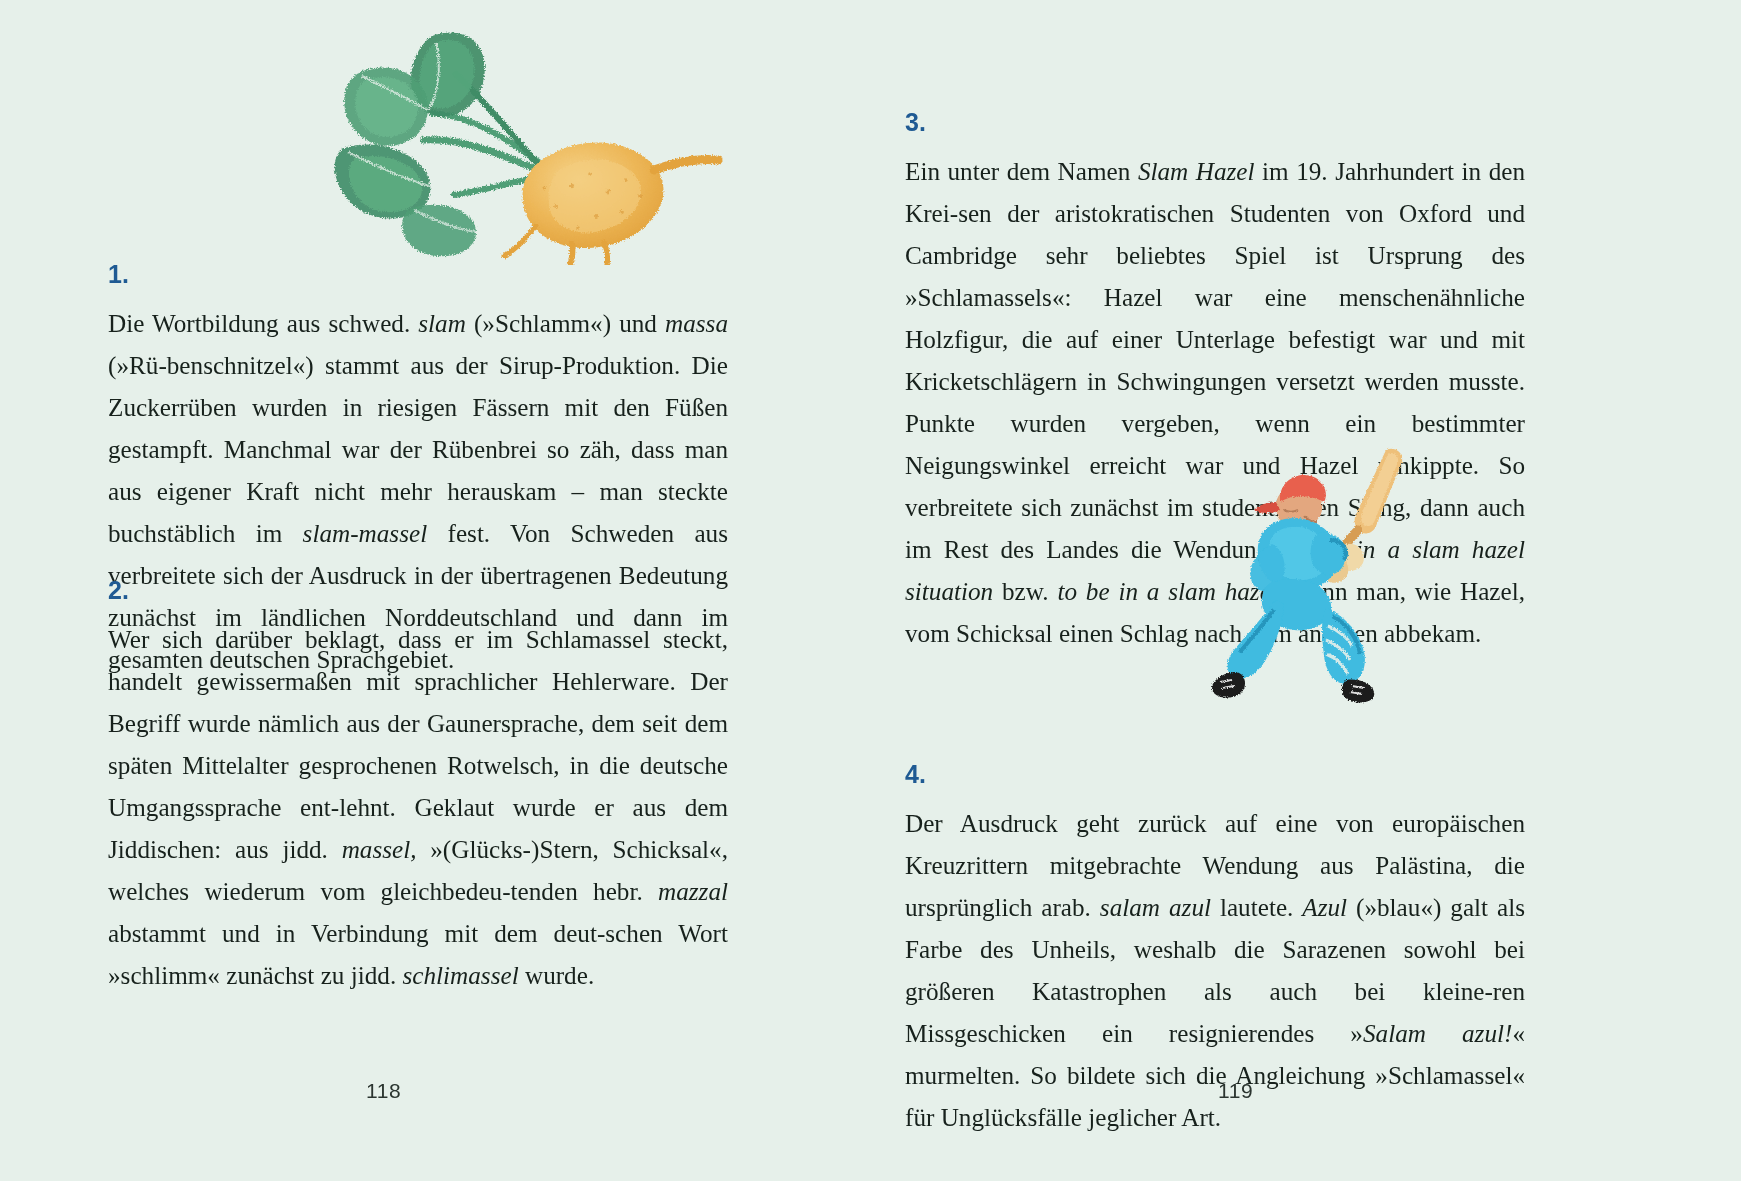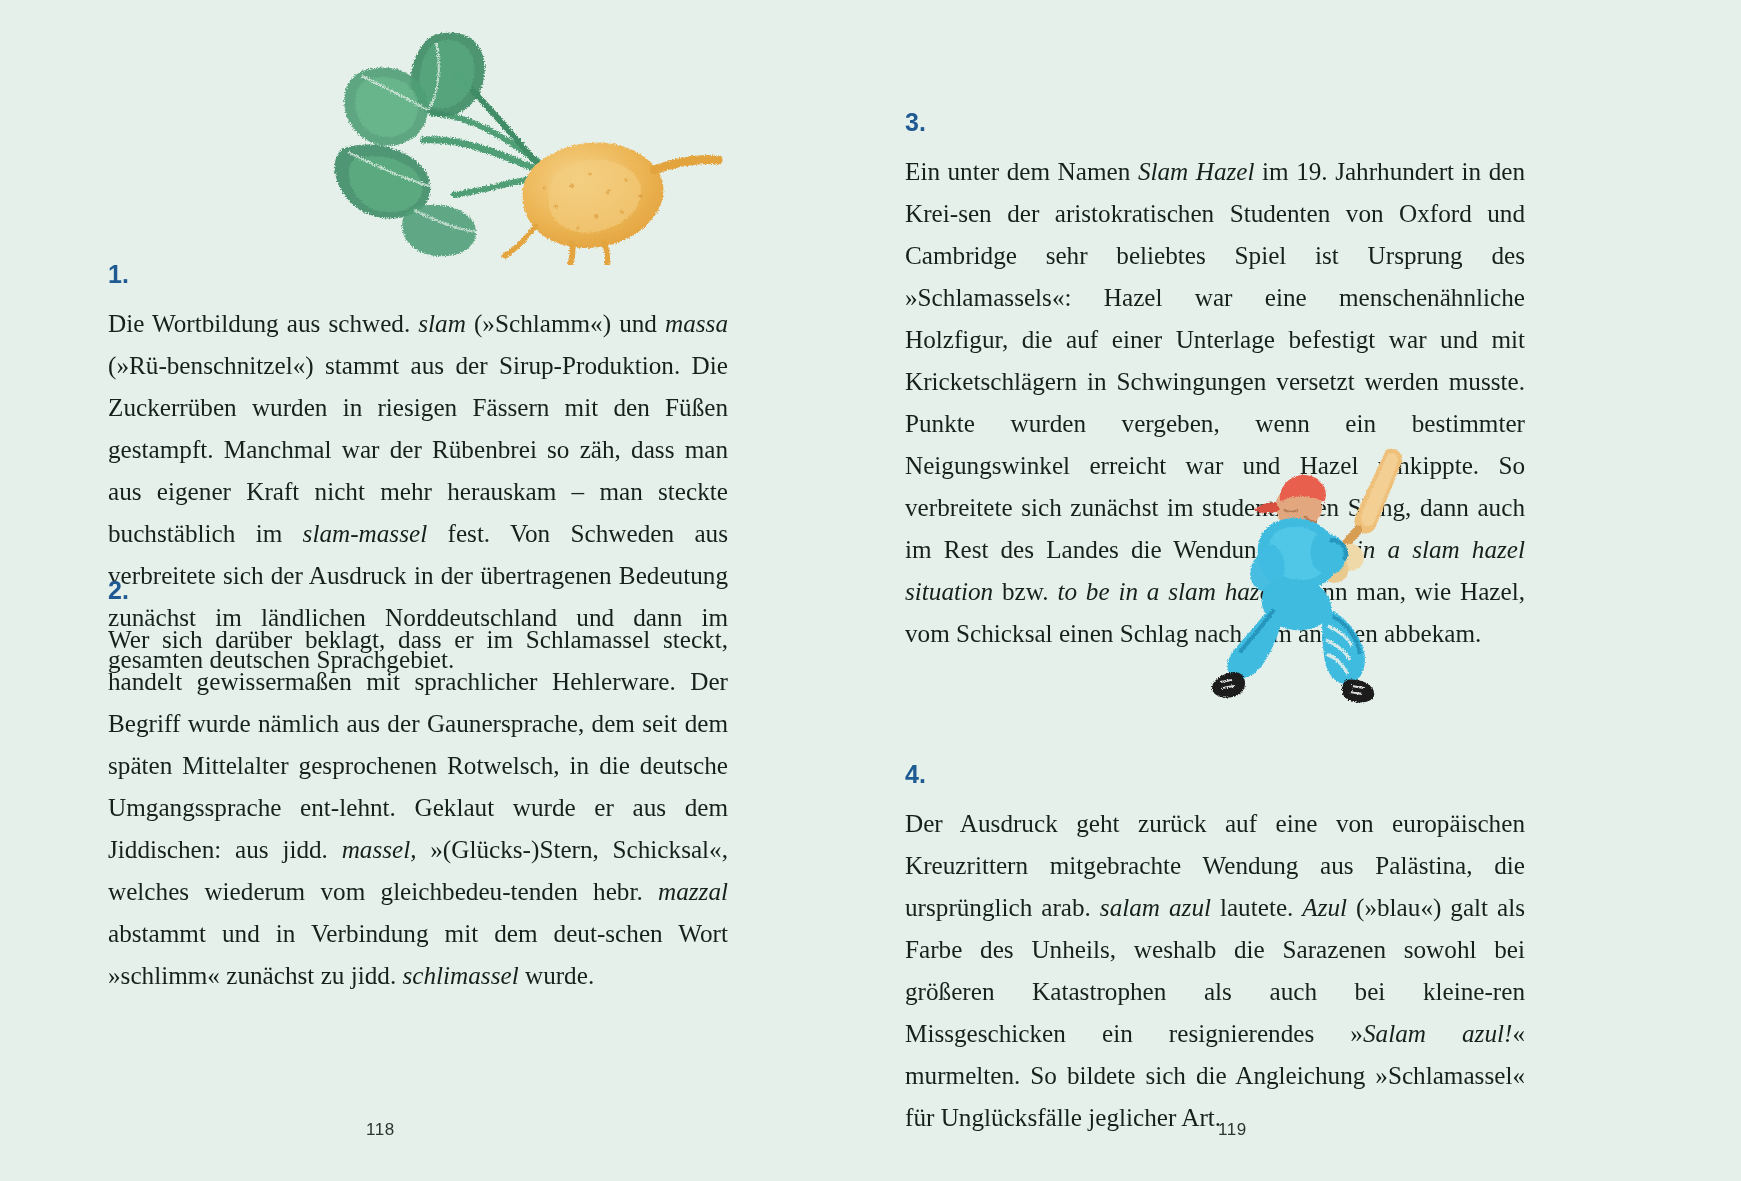--- a/index.html
+++ b/index.html
@@ -47,24 +47,23 @@
     hyphens: manual;
     -webkit-hyphens: manual;
   }
   .body em { font-style: italic; font-family: Liberation Serif, serif; }
 
   
   .folio {
     position: absolute;
     top: 1079px;
     font-family: "Liberation Sans", "DejaVu Sans", sans-serif;
-    font-size: 17px;
+    font-size: 21px;
     color: #2b3530;
     letter-spacing: 0.6px;
-    margin-top: 41px;
   }
   .folio-left  { left: 366px; }
   .folio-right { left: 1218px; }
 
   
   .illus { position: absolute; }
   .illus svg { display: block; }
   #beet-illustration  { left: 196px; top: 20px;  width: 430px; height: 245px; }
   #cricketer-illustration { left: 1180px; top: 440px; width: 290px; height: 275px; }
 </style>

